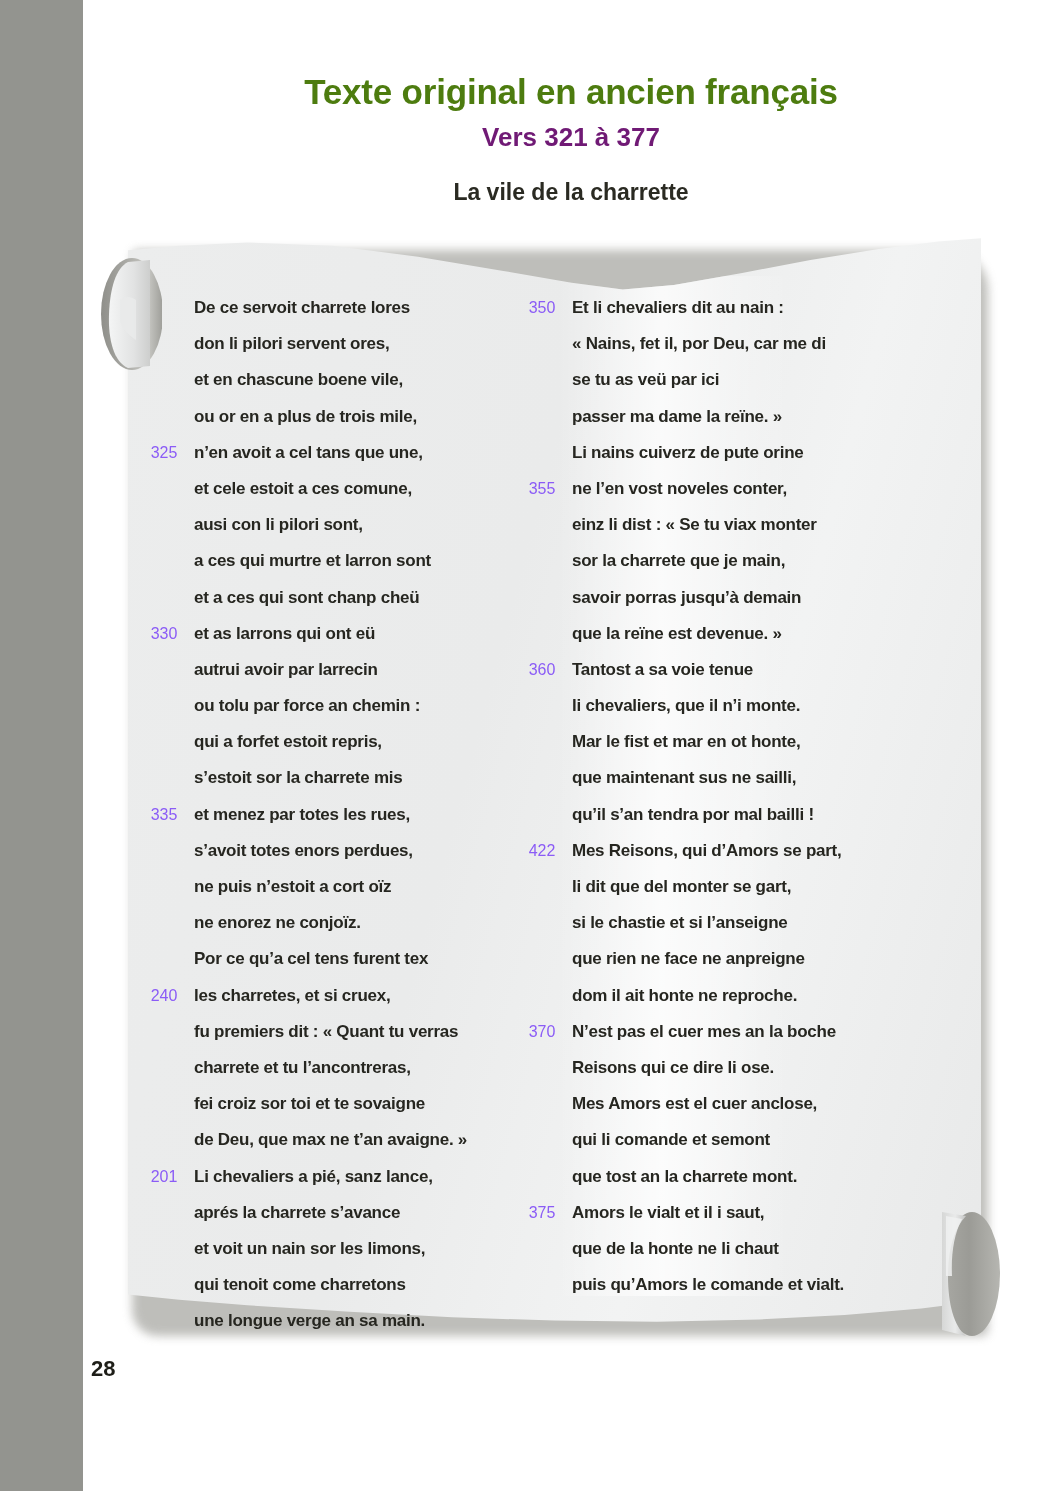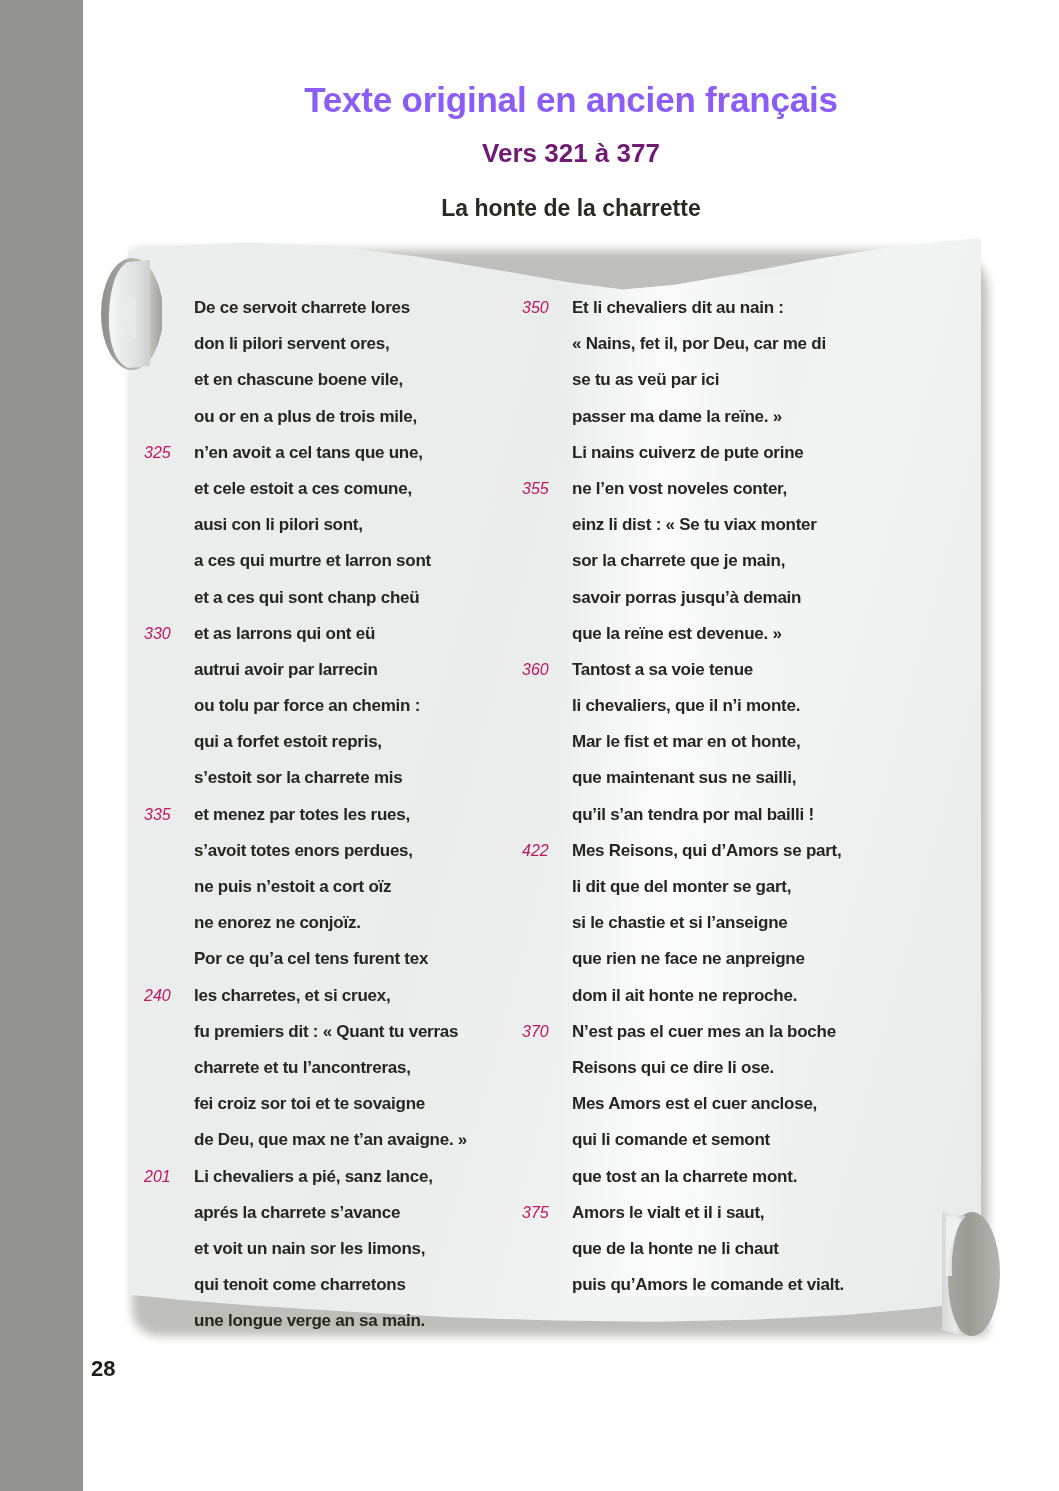--- a/index.html
+++ b/index.html
@@ -28,25 +28,25 @@
   }
   
   #header {
     position: absolute;
     left: 83px;
     top: 0;
     width: 976px;
     text-align: center;
   }
   #doc-title {
-    margin: 8px;
+    margin: 0;
     padding-top: 72px;
     font-size: 35px;
     font-weight: bold;
-    color: #8b5cf6;
+    color: #4d7c0f;
     letter-spacing: -0.2px;
   }
   #doc-subtitle {
     margin: 0;
     padding-top: 10px;
     font-size: 26px;
     font-weight: bold;
     color: #701a75;
   }
   #section-title {
@@ -141,26 +141,25 @@
     position: relative;
     height: 36.2px;
     line-height: 36.2px;
     white-space: nowrap;
   }
   .line-no {
     position: absolute;
     left: 0;
     top: 0;
     width: 40px;
-    text-align: left;
+    text-align: center;
     font-size: 16px;
     font-weight: normal;
-    color: #be185d;
+    color: #8b5cf6;
     line-height: 36.2px;
-    font-style: italic;
   }
   .line-text {
     display: block;
     margin-left: 50px;
     font-size: 17px;
     font-weight: bold;
     color: #262620;
     letter-spacing: -0.25px;
   }
 
@@ -177,21 +176,21 @@
 </head>
 <body>
 
 <div id="page">
 
   <div id="left-bar"></div>
 
   <div id="header">
     <h1 id="doc-title">Texte original en ancien français</h1>
     <div id="doc-subtitle">Vers 321 à 377</div>
-    <div id="section-title">La honte de la charrette</div>
+    <div id="section-title">La vile de la charrette</div>
   </div>
 
   <div id="scroll-wrap">
     <div id="scroll-shadow"></div>
     <div id="scroll-sheet">
       <div id="scroll-sheen"></div>
     </div>
 
     <svg id="curl-topleft" viewBox="0 0 64 126" xmlns="http://www.w3.org/2000/svg">
       <defs>

